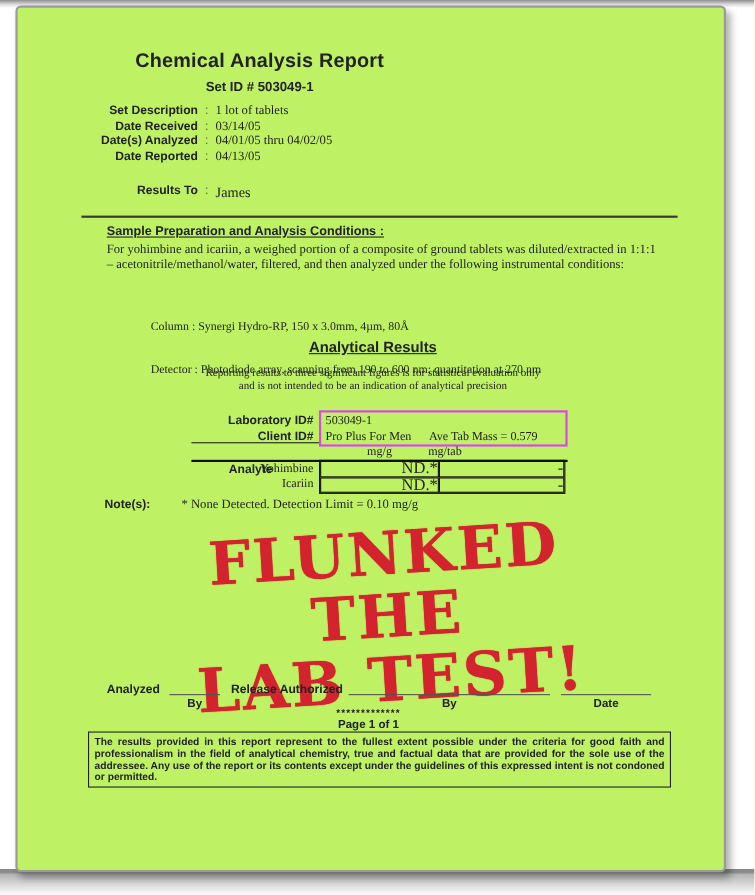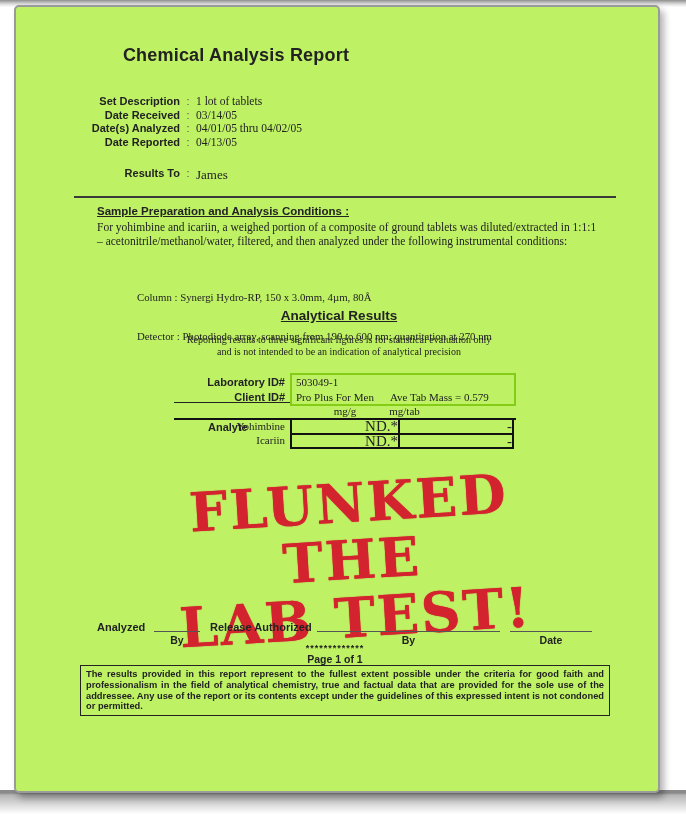--- a/index.html
+++ b/index.html
@@ -31,21 +31,21 @@
   .hr-main{left:58px;top:189px;width:542px;border-top:2px solid #3a3a3a;height:0;}
 
   .section-head{left:81px;top:198px;font-size:11.5px;font-weight:bold;text-decoration:underline;}
   .prep-par{left:81px;top:214px;width:507px;font-size:11.5px;line-height:13.5px;}
   .instr{left:121px;top:258px;font-size:10.8px;line-height:13px;white-space:pre;}
 
   .results-head{left:0;top:301px;width:646px;text-align:center;font-size:13.5px;font-weight:bold;text-decoration:underline;}
   .rep-note{left:0;top:327px;width:646px;text-align:center;font-size:10px;line-height:11.5px;}
 
   .idlabels{left:120px;top:368px;width:149px;text-align:right;font-size:11px;font-weight:bold;line-height:14.5px;}
-  .idbox{left:274px;top:366px;width:222px;border:2px solid #84cc16;font-size:11px;line-height:14.5px;}
+  .idbox{left:274px;top:366px;width:222px;border:2px solid #d946ef;font-size:11px;line-height:14.5px;}
   .idbox .r{padding-left:4px;font-family:"Liberation Serif",serif;}
   .avemass{margin-left:16px;}
   .line-underlabels{left:158px;top:395px;width:116px;border-top:1.5px solid #222;height:0;}
 
   .analyte-head{left:192px;top:414px;font-size:11px;font-weight:bold;}
   .mgg-head{left:274px;top:398px;width:110px;text-align:center;font-size:11px;}
   .mgtab-head{left:330px;top:398px;width:117px;text-align:center;font-size:11px;}
   .line-analyte{left:158px;top:411px;width:342px;border-top:2px solid #111;height:0;}
 
   .analyte-names{left:120px;top:413px;width:149px;text-align:right;font-size:11px;line-height:13.5px;}
@@ -76,20 +76,21 @@
 <body>
 
 <div class="screen">
   <div class="top-edge"></div>
   <div class="bottom-edge"></div>
 
   <div class="page-card">
 
     <div class="abs header">
       <div class="title">Chemical Analysis Report</div>
+      <div class="set-id">Set ID # 503049-1</div>
     </div>
 
     <div class="abs info-block">
       <div class="info-row">
         <span class="info-label">Set Description</span>
         <span class="info-sep">:</span>
         <span class="info-value">1 lot of tablets</span>
       </div>
       <div class="info-row">
         <span class="info-label">Date Received</span>
@@ -150,20 +151,24 @@
       <div>Yohimbine</div>
       <div>Icariin</div>
     </div>
     <div class="abs cellgrid">
       <div>ND.*</div>
       <div>-</div>
       <div>ND.*</div>
       <div>-</div>
     </div>
 
+    <div class="abs notes">
+      <span class="nlabel">Note(s):</span>
+      <span class="ntext">* None Detected.  Detection Limit = 0.10 mg/g</span>
+    </div>
 
     <div class="abs stamp" style="color: rgb(210, 35, 46);">
       <div class="l1">FLUNKED THE</div>
       <div class="l2">LAB TEST!</div>
     </div>
 
     <div class="abs sig b" style="left:81px;top:614px;">Analyzed</div>
     <div class="abs sig-line" style="left:138px;top:624px;width:46px;"></div>
     <div class="abs by" style="left:138px;top:627px;width:46px;">By</div>
 

